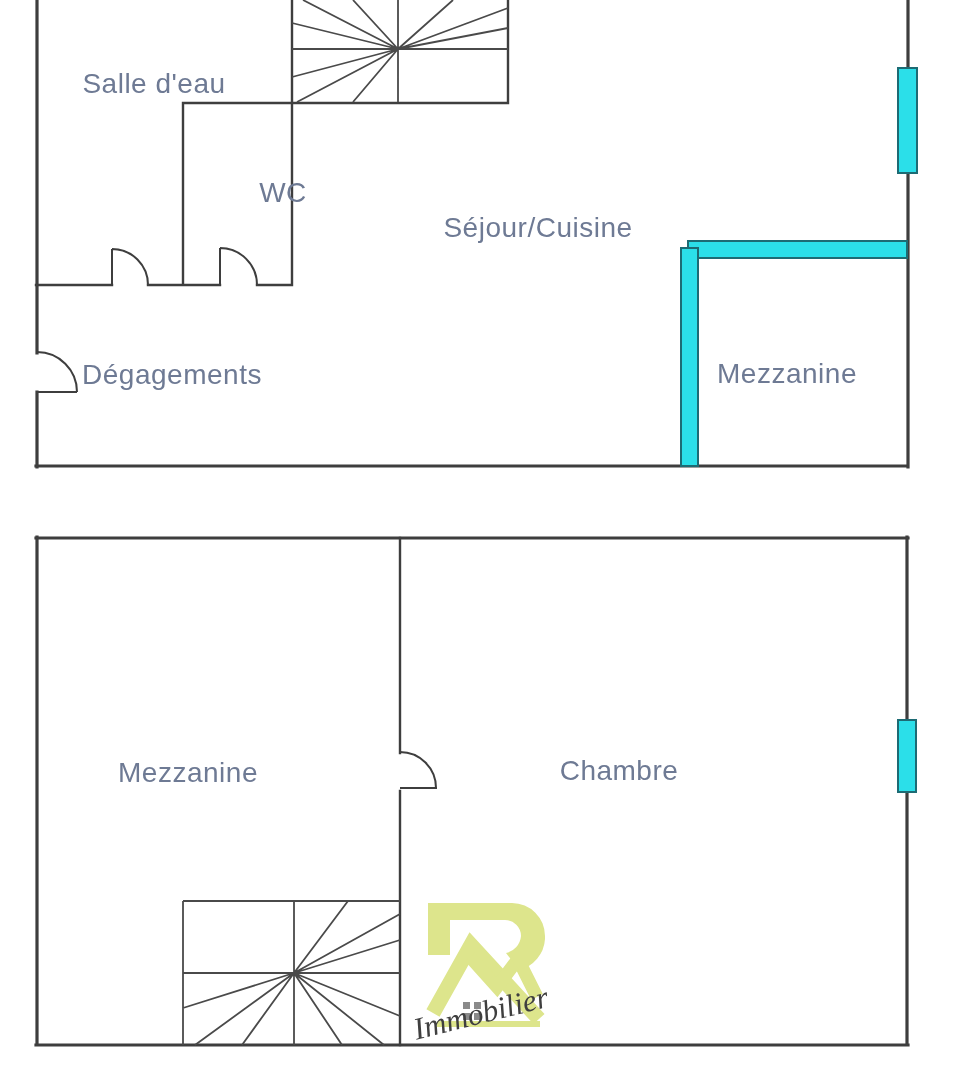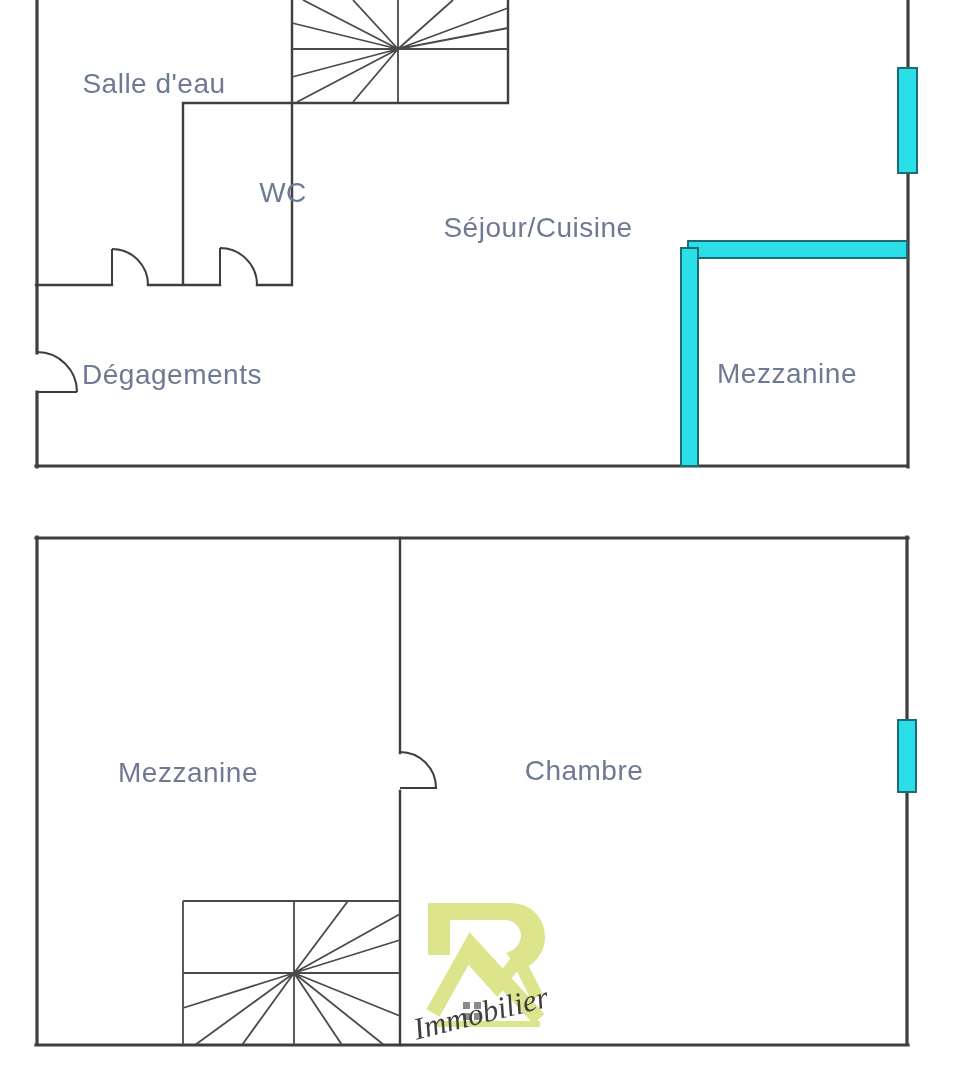--- a/index.html
+++ b/index.html
@@ -126,16 +126,16 @@
   <div class="room-label" style="left:247px;top:193px;margin-left:36px;">WC</div>
 
   <div class="room-label" style="left:172px;top:375px;">Dégagements</div>
 
   <div class="room-label" style="left:538px;top:228px;">Séjour/Cuisine</div>
 
   <div class="room-label" style="left:787px;top:374px;">Mezzanine</div>
 
   <div class="room-label" style="left:188px;top:773px;">Mezzanine</div>
 
-  <div class="room-label" style="left:584px;top:771px;text-align:center;">Chambre</div>
+  <div class="room-label" style="left:619px;top:771px;text-align:center;">Chambre</div>
 
   <div class="script-text">Immobilier</div>
 </div>
 
 </body></html>

